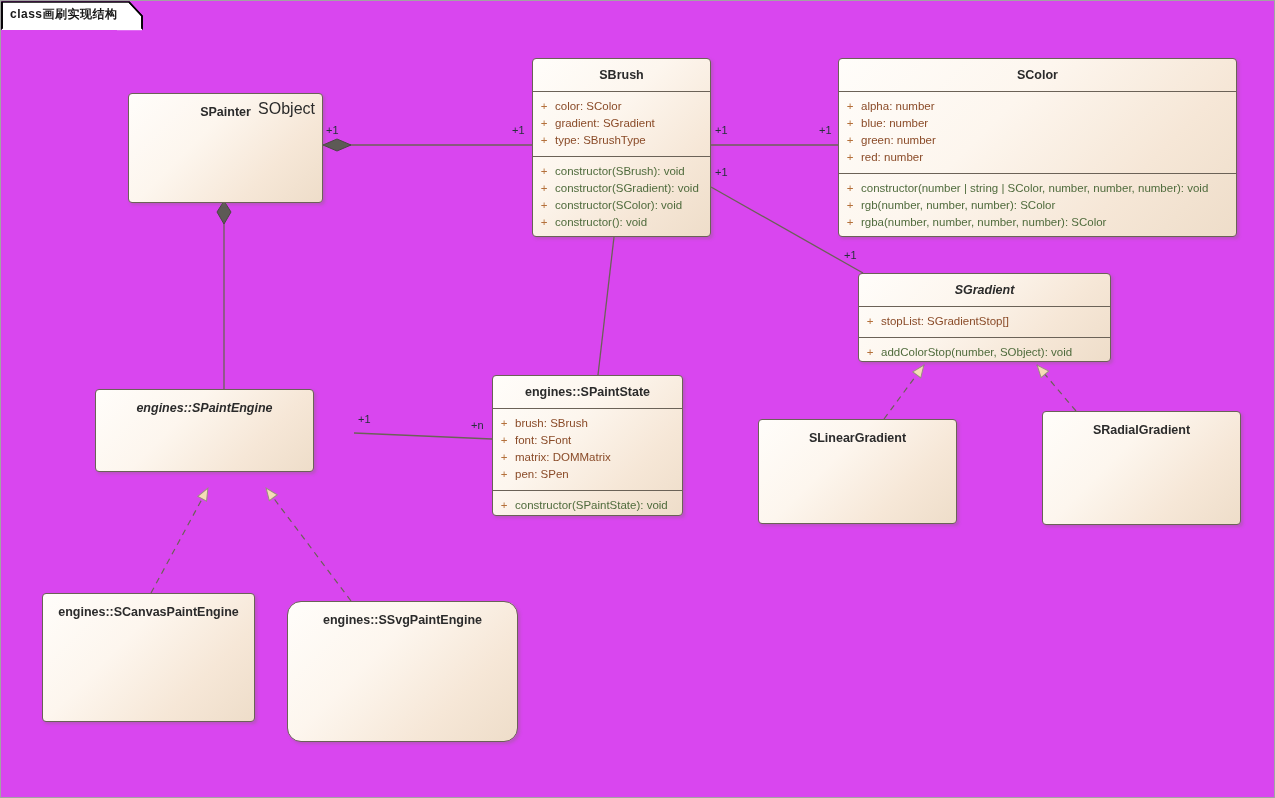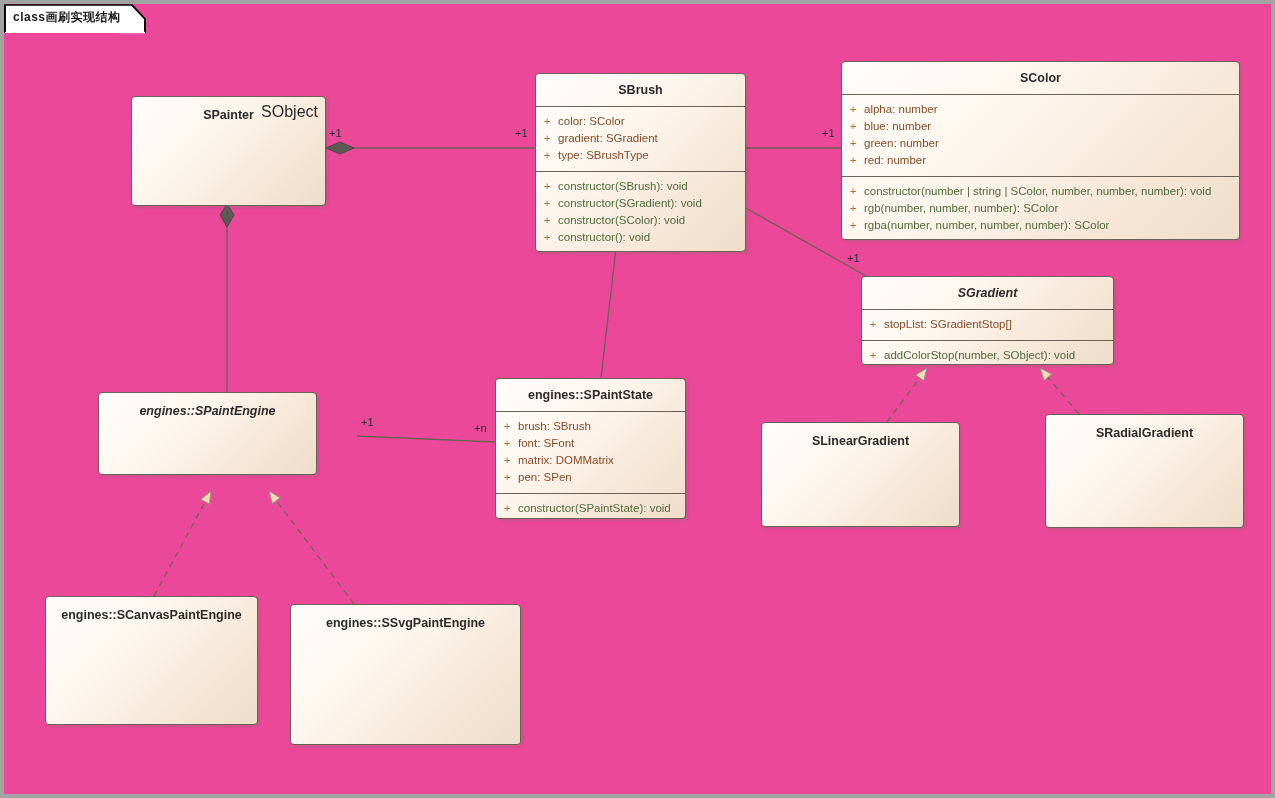--- a/index.html
+++ b/index.html
@@ -5,22 +5,22 @@
   html, body {
     margin: 0;
     padding: 0;
     background: #ffffff;
     font-family: "Liberation Sans", sans-serif;
   }
   #canvas {
     position: relative;
     width: 1275px;
     height: 798px;
-    background: #ec4899;
-    border: 4px solid #a3a3a3;
+    background: #d946ef;
+    border: 1px solid #a3a3a3;
     box-sizing: border-box;
     overflow: hidden;
   }
   
   #frame-tab {
     position: absolute;
     left: 0px;
     top: 0px;
     width: 142px;
     height: 30px;
@@ -181,21 +181,21 @@
   <div class="mult" style="left:714px; top:165px;">+1</div>
   <div class="mult" style="left:843px; top:248px;">+1</div>
   <div class="mult" style="left:357px; top:412px;">+1</div>
   <div class="mult" style="left:470px; top:418px;">+n</div>
 
   <div class="cls plain" style="left:127px; top:92px; width:195px; height:110px;">
     <span class="stereo">SObject</span>
     <span class="title">SPainter</span>
   </div>
 
-  <div class="cls has-sections" style="left:531px; top:69px; width:211px; height:179px;">
+  <div class="cls has-sections" style="left:531px; top:57px; width:179px; height:179px;">
     <span class="title">SBrush</span>
     <div class="section">
       <div class="member">
         <span class="vis">+</span>
         <span class="txt attr">color: SColor</span>
       </div>
       <div class="member">
         <span class="vis">+</span>
         <span class="txt attr">gradient: SGradient</span>
       </div>
@@ -313,17 +313,17 @@
   </div>
 
   <div class="cls plain" style="left:1041px; top:410px; width:199px; height:114px;">
     <span class="title">SRadialGradient</span>
   </div>
 
   <div class="cls plain" style="left:41px; top:592px; width:213px; height:129px;">
     <span class="title">engines::SCanvasPaintEngine</span>
   </div>
 
-  <div class="cls plain" style="left:286px; top:600px; width:231px; height:141px;">
+  <div class="cls plain" style="left:286px; top:600px; width:231px; height:141px;border-radius:14px;">
     <span class="title">engines::SSvgPaintEngine</span>
   </div>
 
 </div>
 
 </body></html>

